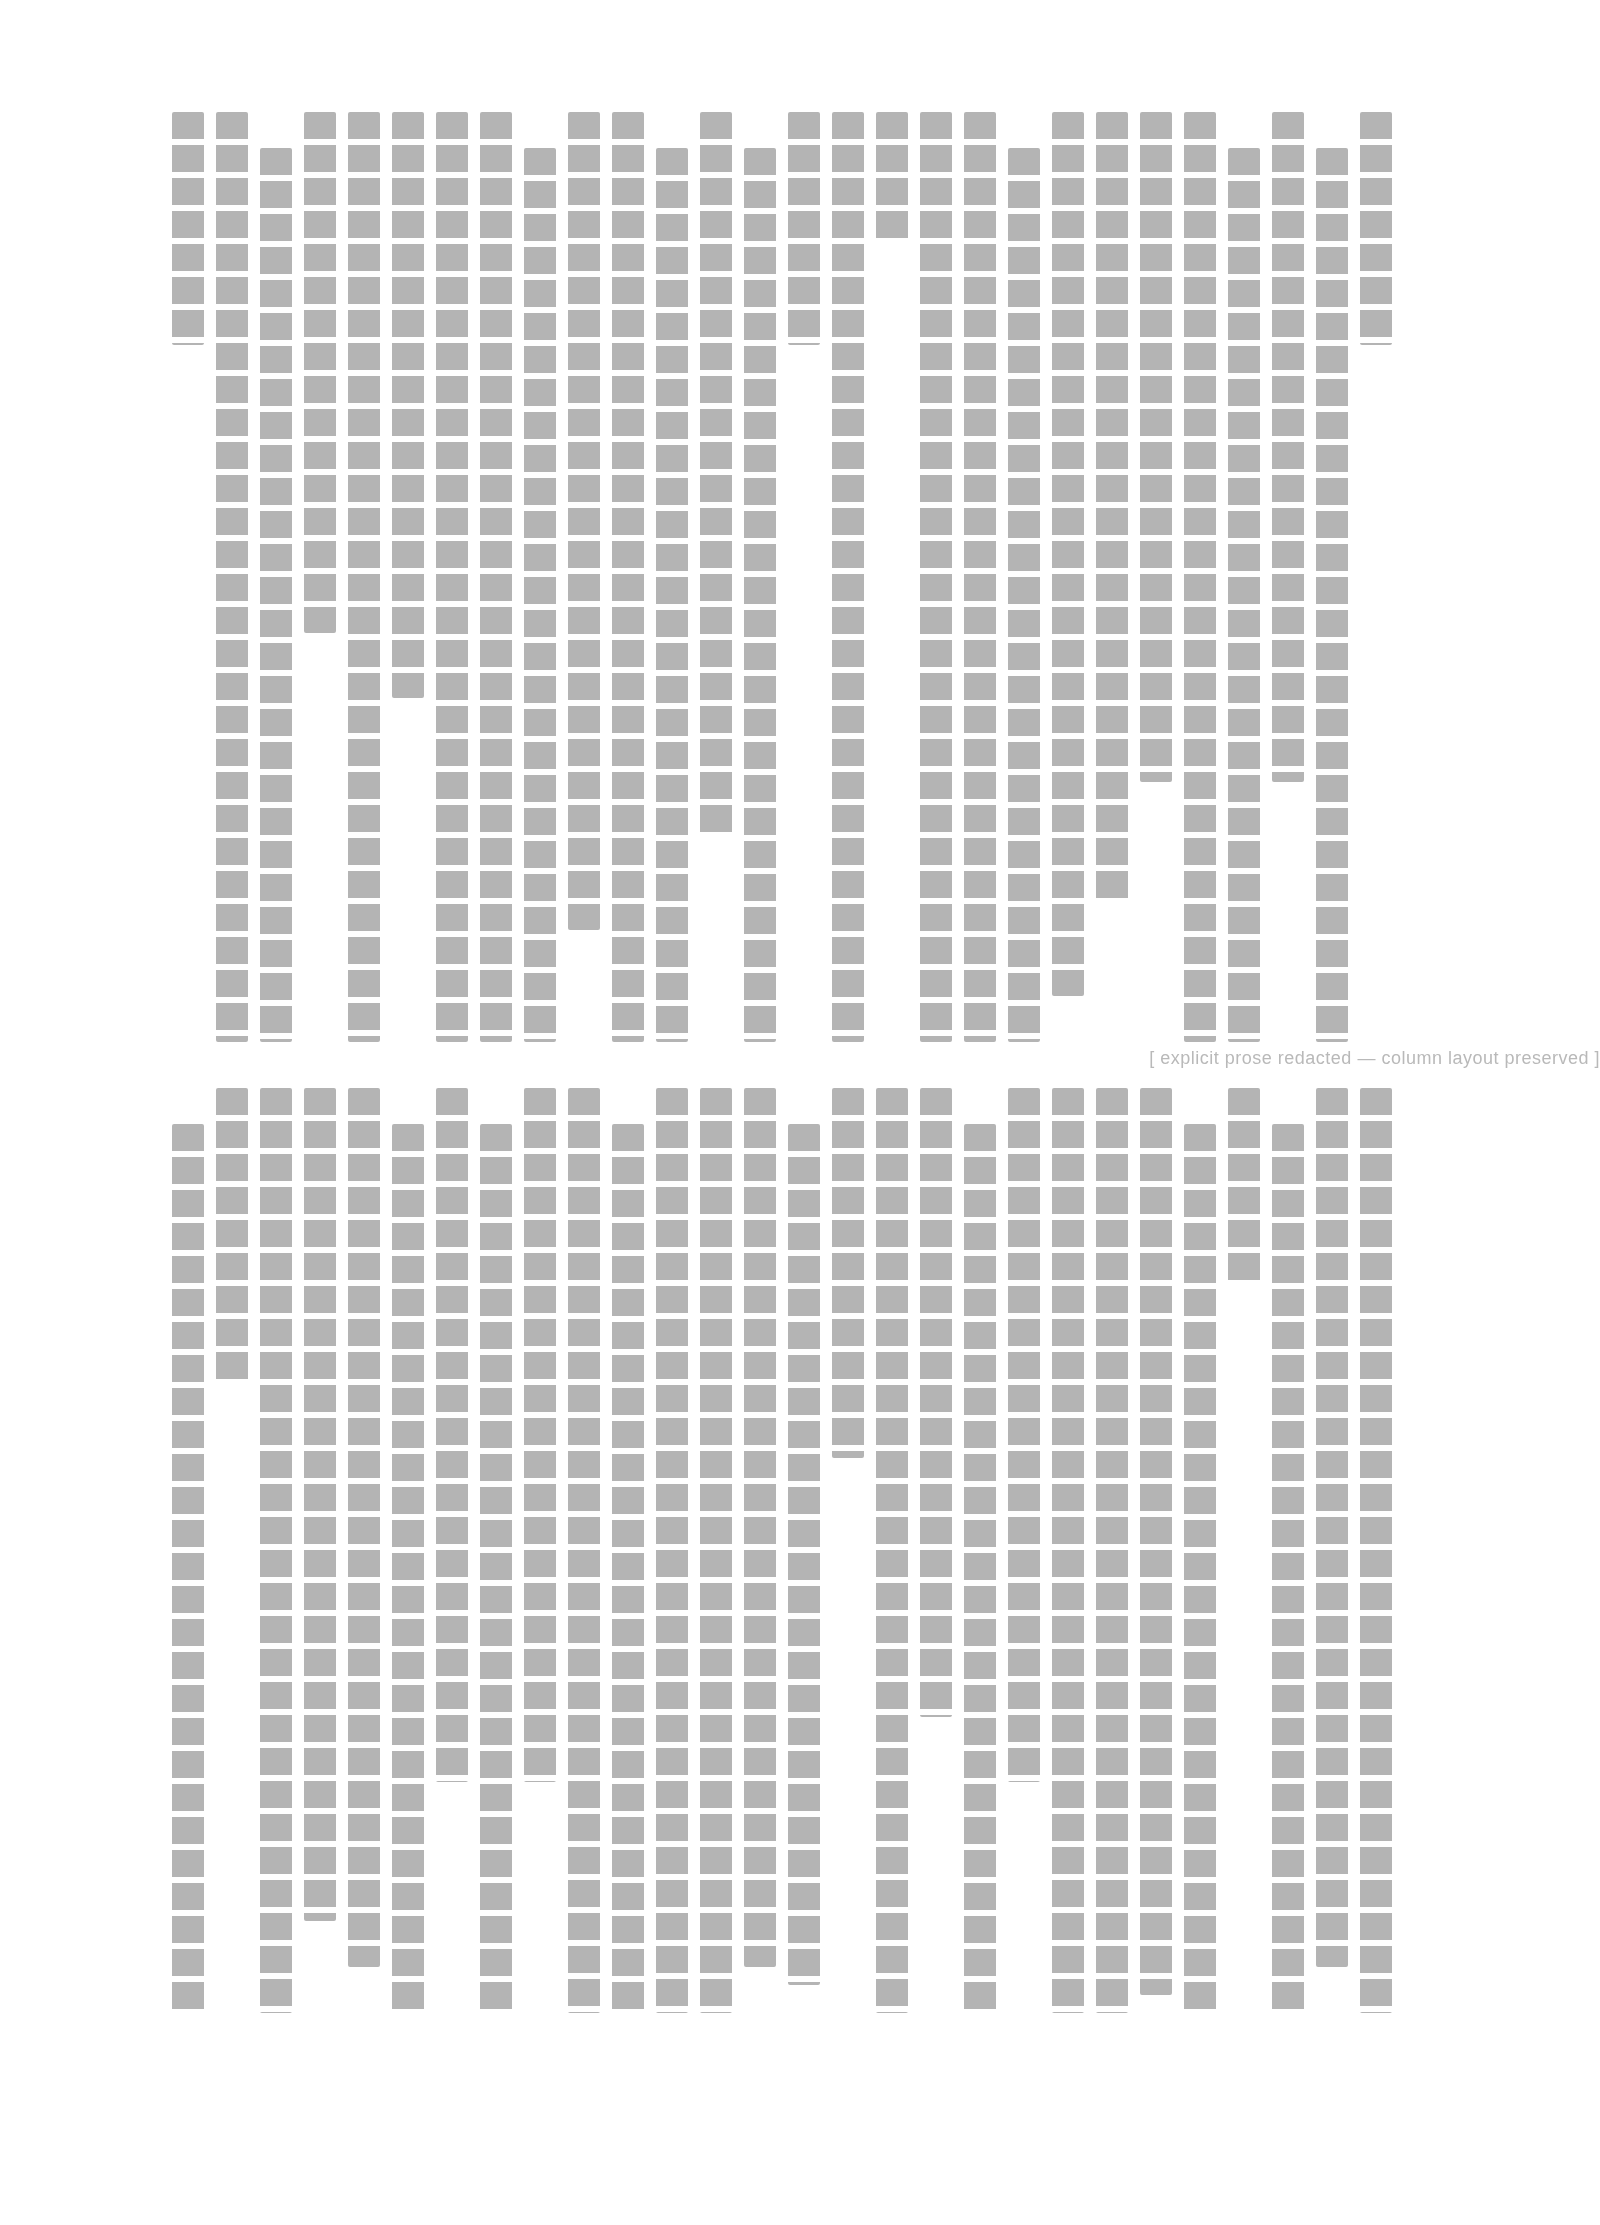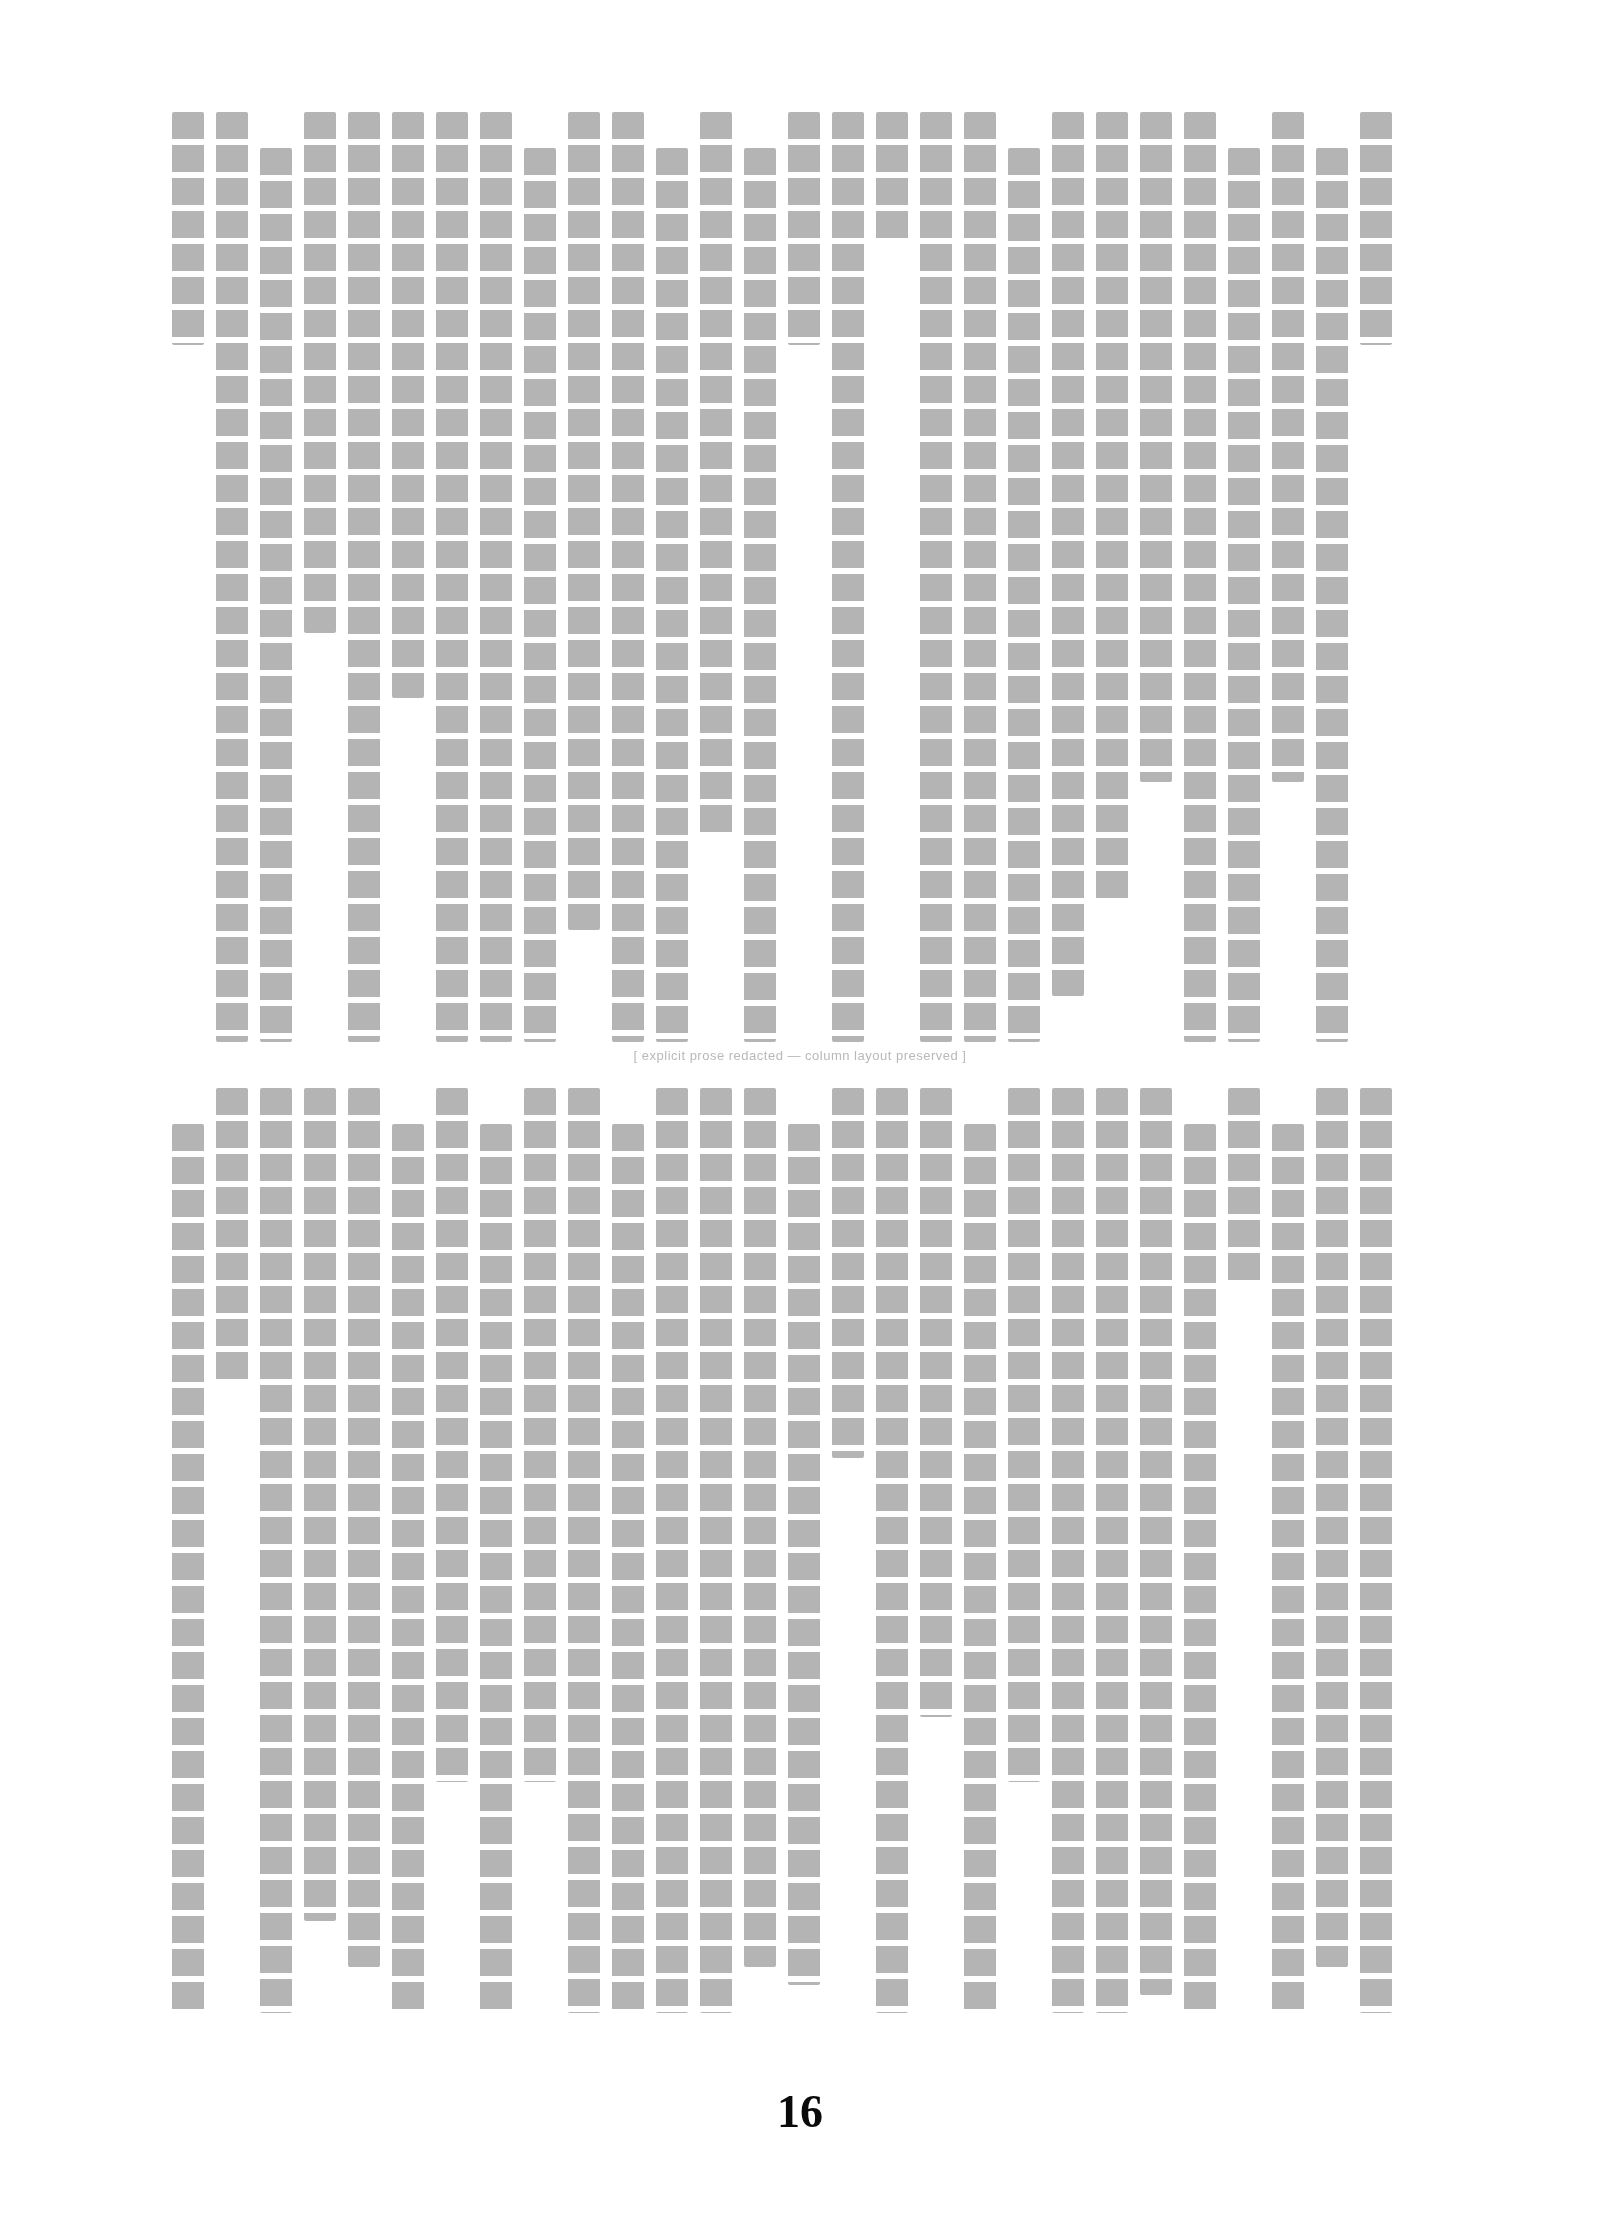--- a/index.html
+++ b/index.html
@@ -25,23 +25,23 @@
     background: repeating-linear-gradient(
       180deg,
       #b4b4b4 0px, #b4b4b4 27px,
       rgba(0,0,0,0) 27px, rgba(0,0,0,0) 33px
     );
   }
   .redaction-notice {
     position: absolute;
     left: 0; right: 0;
     top: 1048px;
-    text-align: center;
+    text-align: right;
     font-family: "Liberation Sans", sans-serif;
-    font-size: 13px;
+    font-size: 18px;
     color: #b9b9b9;
     letter-spacing: 0.5px;
   }
   .page-number {
     position: absolute;
     left: 0;
     width: 1600px;
     top: 2085px;
     text-align: center;
     font-family: "Liberation Serif", serif;
@@ -112,15 +112,14 @@
       <div class="redacted-column" style="right: 886px; top: 36px; height: 889px;"></div>
       <div class="redacted-column" style="right: 930px; top: 0px; height: 694px;"></div>
       <div class="redacted-column" style="right: 974px; top: 36px; height: 889px;"></div>
       <div class="redacted-column" style="right: 1018px; top: 0px; height: 879px;"></div>
       <div class="redacted-column" style="right: 1062px; top: 0px; height: 833px;"></div>
       <div class="redacted-column" style="right: 1106px; top: 0px; height: 925px;"></div>
       <div class="redacted-column" style="right: 1150px; top: 0px; height: 296px;"></div>
       <div class="redacted-column" style="right: 1194px; top: 36px; height: 889px;"></div>
     </div>
 
-  <div class="page-number">16</div>
 
 </div>
 
 </body></html>

